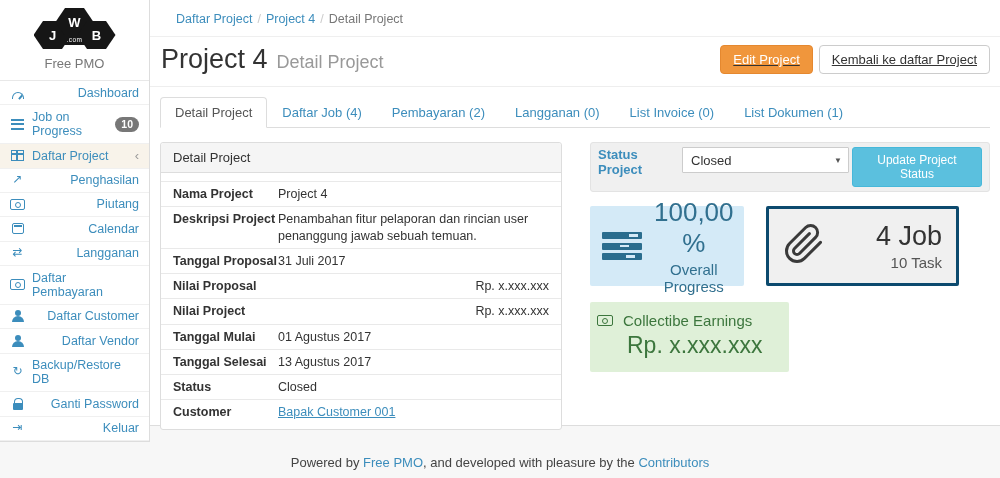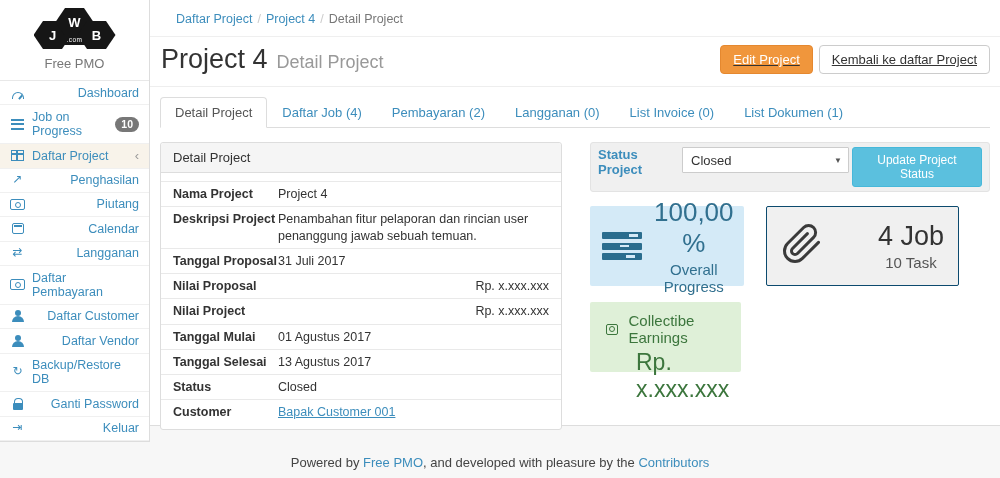--- a/index.html
+++ b/index.html
@@ -87,25 +87,25 @@
   .card-progress { width:154px; background:#d4eaf7; color:#31708f; padding:0 12px; gap:12px; }
   .tasks-icon { width:40px; flex:none; display:flex; flex-direction:column; gap:3.5px; }
   .tbar { height:7px; background:#2a6d8e; border-radius:1px; position:relative; }
   .tbar::after { content:""; position:absolute; top:2px; height:2.5px; width:9px; background:#d4eaf7; }
   .tbar.t1::after { right:4px; }
   .tbar.t2::after { right:13px; }
   .tbar.t3::after { right:7px; }
   .prog-text { flex:1; text-align:center; }
   .prog-big { font-size:26px; }
   .prog-cap { font-size:15px; margin-top:2px; }
-  .card-jobs { width:193px; background:#f0f0f0; border:1px solid #0c4a6e; color:#333; padding:0 14px; }
+  .card-jobs { width:193px; background:#f0f0f0; border:3px solid #0c4a6e; color:#333; padding:0 14px; }
   .jobs-text { margin-left:auto; text-align:right; }
   .jobs-big { font-size:27px; color:#333; }
-  .jobs-cap { font-size:15px; color:#555; margin-top:2px;text-align:center; }
-  .card-earnings { width:151px; height:70px; background:#dff0d8; color:#3c763d; border-radius:2px; margin-top:16px; padding:10px 16px; }
+  .jobs-cap { font-size:15px; color:#555; margin-top:2px; }
+  .card-earnings { width:199px; height:70px; background:#dff0d8; color:#3c763d; border-radius:2px; margin-top:16px; padding:10px 7px; }
   .earn-top { display:flex; align-items:center; gap:10px; font-size:15px; }
   .earn-value { font-size:23px; margin:3px 0 0 30px; }
 
   .footer { text-align:center; padding-top:13px; font-size:13px; color:#444; }
   .footer a { color:#3c8dbc; cursor:pointer; }
 </style>
 </head>
 <body>
 
 <div class="app">

